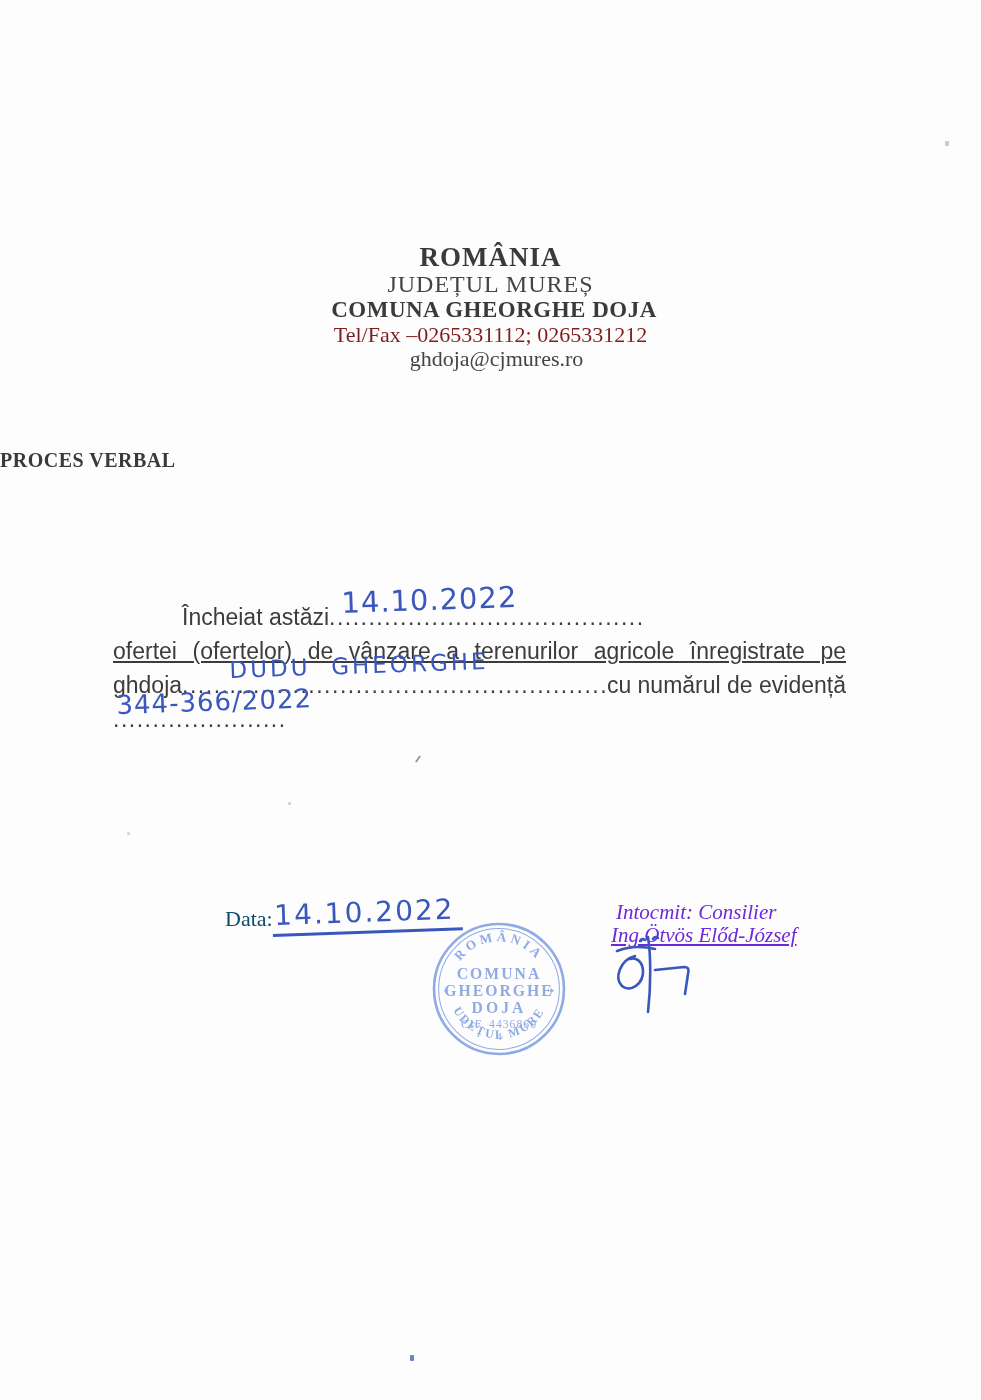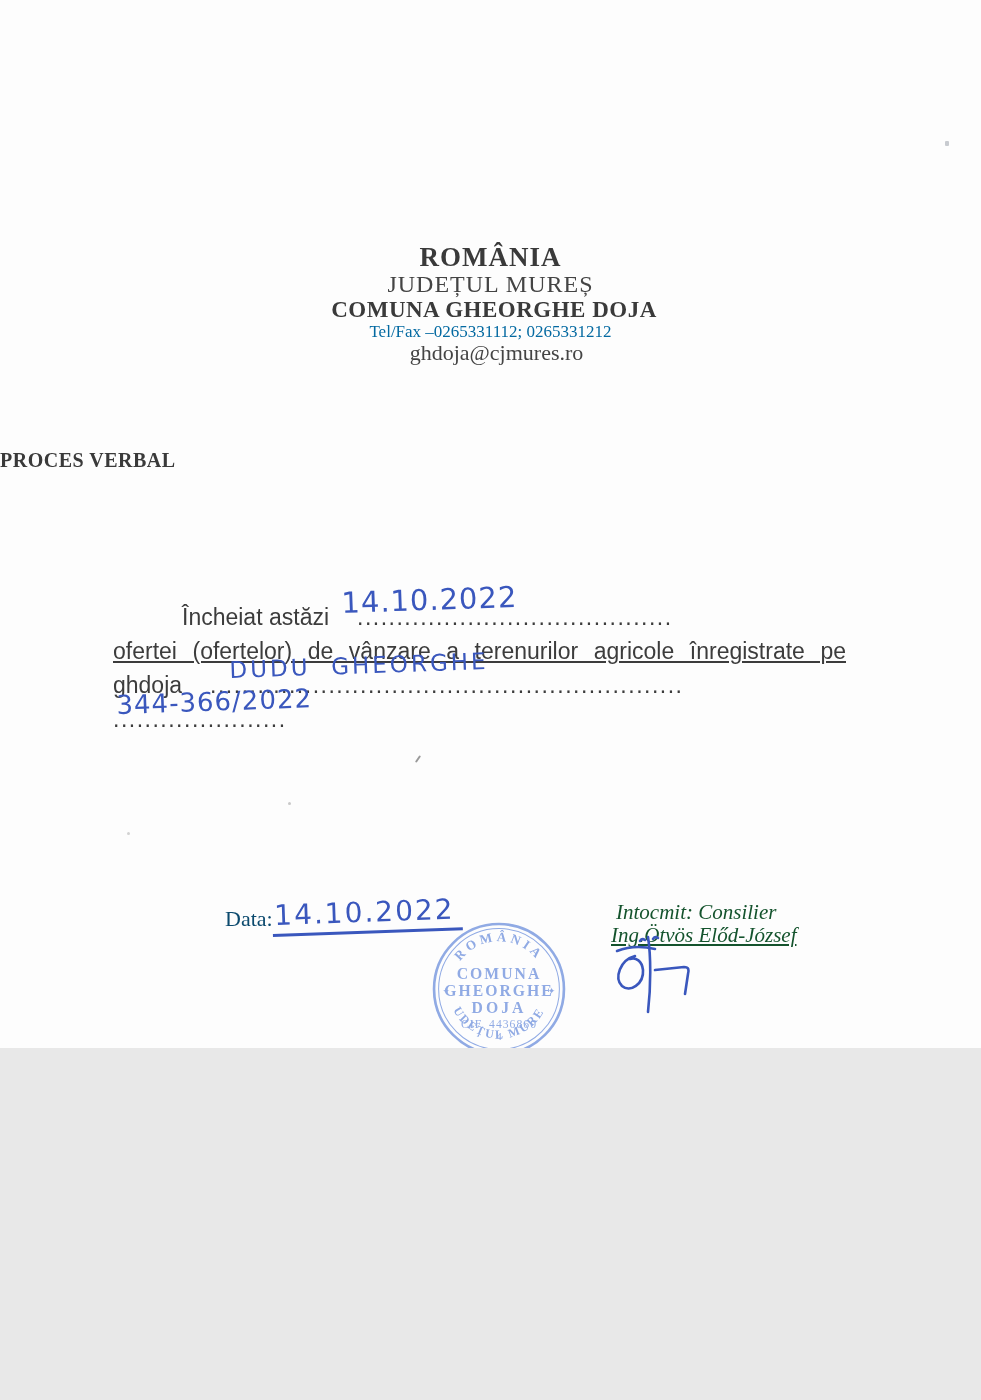--- a/index.html
+++ b/index.html
@@ -1,51 +1,51 @@
 <!DOCTYPE html>
 <html><head>
 <meta charset="utf-8">
 <style>
   html,body{margin:0;padding:0;background:#e8e8e8;}
   .page{
-    position:relative;width:981px;height:1048px;margin:0 auto;
+    position:relative;width:981px;height:1400px;margin:0 auto;
     background:#fdfdfd;overflow:hidden;
     font-family:"Liberation Serif", serif;color:#3c3c3c;
   }
   
   .letterhead{position:absolute;top:243px;left:0;width:981px;text-align:center;line-height:1.08;}
   .lh-country{font-size:27px;font-weight:bold;letter-spacing:1px;color:#3a3a3a;}
   .lh-county{font-size:24px;letter-spacing:1px;color:#444;}
   .lh-commune{font-size:23px;font-weight:bold;letter-spacing:.5px;color:#3a3a3a;padding-left:7px;}
-  .lh-tel{font-size:17px;color:#0369a1;}
+  .lh-tel{font-size:22px;color:#7f1d1d;}
   .lh-email{font-size:22px;color:#444;margin-left:12px;}
   
   .doc-title{position:absolute;top:449px;left:0;width:981px;text-align:left;
     font-size:20px;font-weight:bold;letter-spacing:.5px;color:#3a3a3a;}
   
   .paragraph{position:absolute;left:113px;top:600px;width:733px;
     font-family:"Liberation Sans", sans-serif;font-size:23px;line-height:34px;color:#3c3c3c;}
-  .pline{display:flex;align-items:center;white-space:nowrap;gap:28px;}
+  .pline{display:flex;align-items:center;white-space:nowrap;}
   .pline .dots{flex:1 1 auto;overflow:hidden;letter-spacing:1.5px;min-width:20px;}
   .indent{padding-left:69px;}
   .justify-line{display:block;text-align:justify;text-align-last:justify;white-space:normal;
     word-spacing:2px;text-decoration:underline;}
   .dots-only{display:inline-block;width:172px;overflow:hidden;white-space:nowrap;letter-spacing:1.5px;}
   
   .hw{position:absolute;font-family:"DejaVu Sans", sans-serif;color:#3a57bd;white-space:pre;
     transform:rotate(-2deg);transform-origin:left bottom;}
   .hw-date1{left:342px;top:586px;font-size:29px;letter-spacing:1px;}
   .hw-name{left:230px;top:657px;font-size:23px;letter-spacing:3px;}
   .hw-number{left:117px;top:690px;font-size:26px;letter-spacing:1px;}
   .hw-date2{left:273px;top:899px;font-size:28px;letter-spacing:2px;border-bottom:3px solid #3a57bd;
     padding:0 8px 2px 2px;}
   
   .data-label{position:absolute;left:225px;top:906px;font-size:22px;color:#0c4a6e;}
   .issuer{position:absolute;left:616px;top:901px;font-size:21px;font-style:italic;
-    line-height:23px;color:#14532d;}
+    line-height:23px;color:#6d28d9;}
   .issuer .l2{margin-left:-5px;text-decoration:underline;}
   
   .stamp{position:absolute;left:431px;top:921px;opacity:.85;}
   .signature{position:absolute;left:610px;top:934px;}
   
   .speck{position:absolute;border-radius:1px;}
   .sp1{left:417px;top:755px;width:2px;height:8px;background:#9a9a9a;transform:rotate(35deg);}
   .sp2{left:288px;top:802px;width:3px;height:3px;background:#c9c9c9;border-radius:50%;}
   .sp3{left:127px;top:832px;width:3px;height:3px;background:#d2d2d2;border-radius:50%;}
   .sp4{left:945px;top:141px;width:4px;height:5px;background:#c8cbd0;}
@@ -68,20 +68,21 @@
 
   <div class="paragraph">
     <div class="pline indent">
       <span>Încheiat astăzi</span>
         <span class="dots">........................................</span>
     </div>
     <div class="justify-line">ofertei (ofertelor) de vânzare a terenurilor  agricole înregistrate pe</div>
     <div class="pline">
       <span>ghdoja</span>
         <span class="dots">............................................................</span>
+        <span> cu numărul de evidență</span>
     </div>
     <div>
       <span class="dots-only">................................</span>
     </div>
   </div>
 
   <div class="hw hw-date1">14.10.2022</div>
   <div class="hw hw-name">DUDU  GHEORGHE</div>
   <div class="hw hw-number">344-366/2022</div>
 

